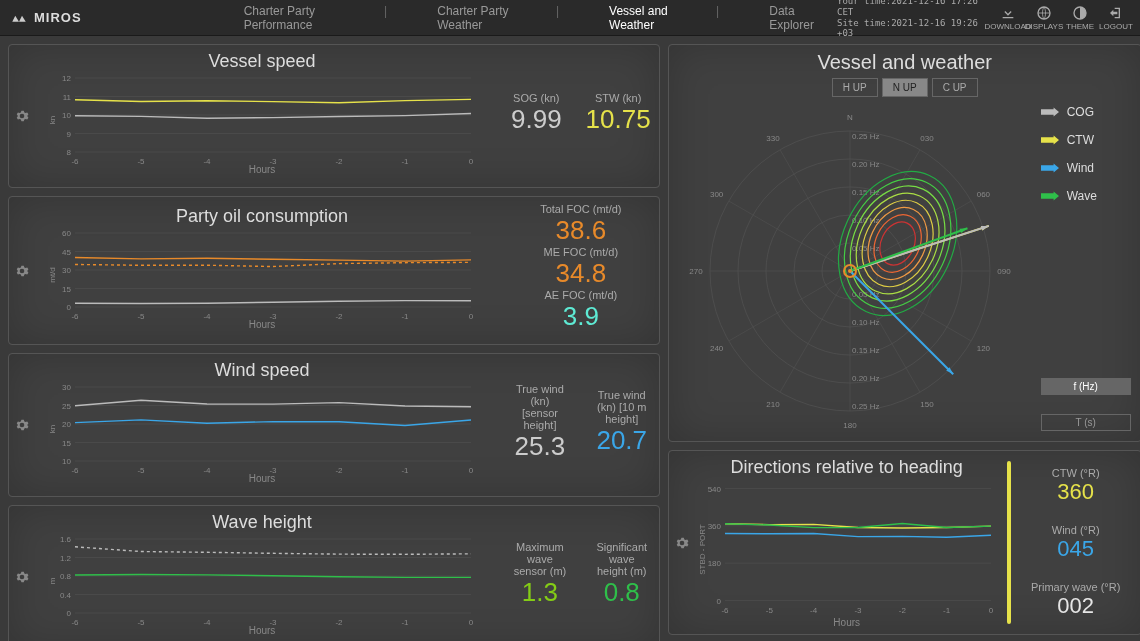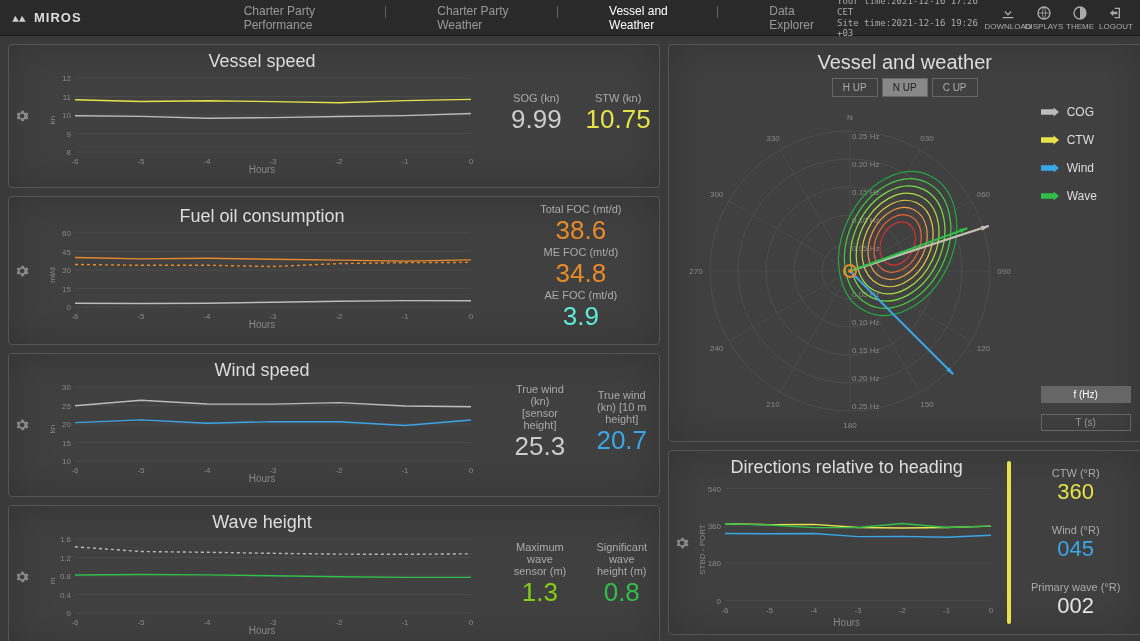--- a/index.html
+++ b/index.html
@@ -132,21 +132,21 @@
   .radar-tabs{ display:flex; justify-content:center; gap:4px; margin-bottom:4px;}
   .radar-tab{ font-size:10px; padding:3px 10px; border:1px solid #666; color:#aaa; cursor:pointer;}
   .radar-tab.active{ background:#888; color:#222;}
   .radar-body{ display:flex; height:330px;}
   .radar-area{ flex:1; position:relative;}
   .radar-legend{ width:90px; display:flex; flex-direction:column; gap:14px; padding-top:4px; font-size:12px;}
   .lg-row{display:flex;align-items:center;gap:8px;color:#ddd;}
   .arrow{width:18px;height:10px;}
   .radar-legend-boxes{
     margin-top:auto;
-    display:flex; flex-direction:column; gap:11px;
+    display:flex; flex-direction:column; gap:19px;
   }
   .lg-box{
     font-size:10px; border:1px solid #666; padding:2px 6px; text-align:center; color:#999; cursor:pointer;
   }
   .lg-box.active{background:#666;color:#fff;}
   
   .dir-panel{ flex:1; padding:6px 10px 6px 28px; display:flex;}
   .dir-left{ flex:1; display:flex; flex-direction:column; align-items:center;}
   .dir-title{ font-size:18px; font-weight:300; color:#ddd; margin-bottom:2px;}
   .dir-metrics{ width:110px; display:flex; flex-direction:column; justify-content:space-around; text-align:center;}
@@ -256,21 +256,21 @@
           <div class="metric-value" style="color:#e6e24a">10.75</div>
         </div>
       </div>
     </div>
 
     <div class="panel rowpanel">
       <div class="gear"><svg viewBox="0 0 24 24">
             <path d="M12 8a4 4 0 100 8 4 4 0 000-8zm9 4l2 3-2 3-3-1a8 8 0 01-2 1l-1 3h-4l-1-3a8 8 0 01-2-1l-3 1-2-3 2-3-2-3 2-3 3 1a8 8 0 012-1l1-3h4l1 3a8 8 0 012 1l3-1 2 3-2 3z"></path>
           </svg></div>
       <div class="chartbox">
-        <div class="chart-title">Fuel oil consumption</div>
+        <div class="chart-title">Party oil consumption</div>
         <svg class="mini-chart" id="chart-1" viewBox="0 0 430 92">
             <line x1="28" x2="424" y1="78" y2="78" stroke="#555" stroke-width="0.5"></line>
             <text x="24" y="81" text-anchor="end" class="axis-text">0</text>
             <line x1="28" x2="424" y1="59.5" y2="59.5" stroke="#555" stroke-width="0.5"></line>
             <text x="24" y="62.5" text-anchor="end" class="axis-text">15</text>
             <line x1="28" x2="424" y1="41" y2="41" stroke="#555" stroke-width="0.5"></line>
             <text x="24" y="44" text-anchor="end" class="axis-text">30</text>
             <line x1="28" x2="424" y1="22.5" y2="22.5" stroke="#555" stroke-width="0.5"></line>
             <text x="24" y="25.5" text-anchor="end" class="axis-text">45</text>
             <line x1="28" x2="424" y1="4" y2="4" stroke="#555" stroke-width="0.5"></line>

